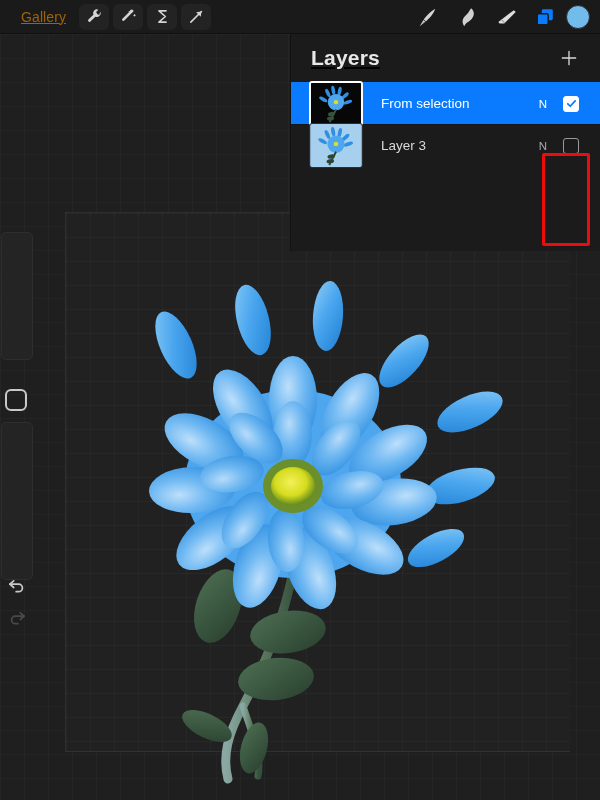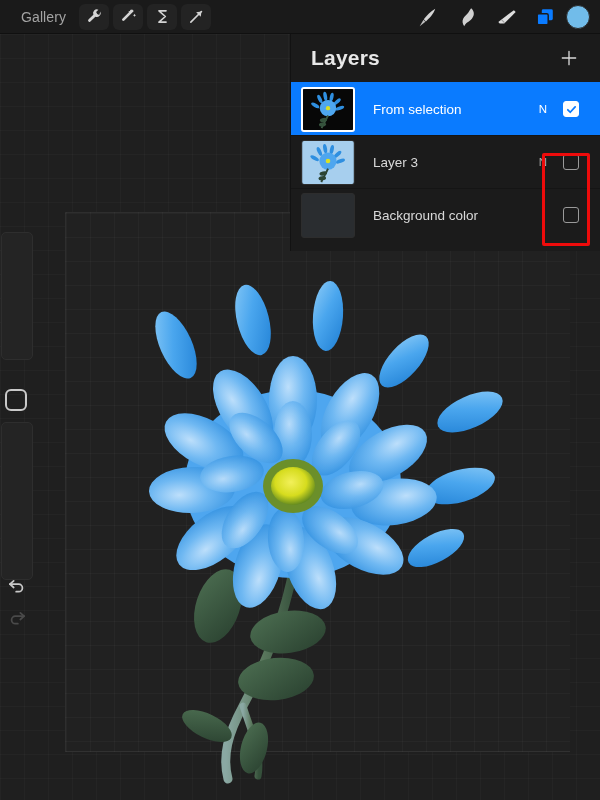--- a/index.html
+++ b/index.html
@@ -37,21 +37,21 @@
   .toolbar {
     position: absolute; left: 0; top: 0; width: 600px; height: 34px;
     background: #1a1a1a;
     display: flex; align-items: center;
     border-bottom: 1px solid #101010;
     z-index: 40;
   }
   .tb-left { display: flex; align-items: center; gap: 4px; padding-left: 12px; }
   .tb-right { display: flex; align-items: center; gap: 6px; margin-left: auto; padding-right: 10px; }
   .gallery-btn {
-    color: #a3a3a3; font-size: 14px; padding: 3px 9px; letter-spacing: .1px;
+    color: #a16207; font-size: 14px; padding: 3px 9px; letter-spacing: .1px; text-decoration: underline;
   }
   .tb-icon {
     width: 30px; height: 26px; border-radius: 6px;
     display: flex; align-items: center; justify-content: center;
     background: #232323;
   }
   .tb-icon.flat { background: transparent; width: 34px; }
   .tb-icon.active { background: transparent; }
   .swatch {
     width: 24px; height: 24px; border-radius: 50%;
@@ -91,27 +91,28 @@
   
   .layers-panel {
     position: absolute; right: 0; top: 34px; width: 310px; height: 217px;
     background: #1b1b1b;
     z-index: 50;
     border-left: 1px solid #121212;
   }
   .layers-head {
     height: 48px; display: flex; align-items: center;
     padding: 0 18px 0 20px;
+    text-decoration: underline;
   }
   .layers-title { color: #e8e8e8; font-size: 21px; font-weight: bold; letter-spacing: .2px; }
   .plus-btn { margin-left: auto; width: 26px; height: 26px; display:flex; align-items:center; justify-content:center; }
 
   .layer-row {
-    display: flex; align-items: center; height: 53px;
-    padding-left: 10px; background: #1b1b1b;
+    display: flex; align-items: center; height: 42px;
+    padding-left: 18px; background: #1b1b1b;
     border-top: 1px solid #151515;
   }
   .layer-row.selected { background: #0a7bff; border-top-color: #0a7bff; }
   .layer-thumb {
     width: 54px; height: 45px; border-radius: 3px; flex: 0 0 auto;
     overflow: hidden; position: relative; background: #0a0a0a;
     border: 1px solid #2d2d2d;
   }
   .layer-row.selected .layer-thumb { border: 2px solid #ffffff; }
   .layer-thumb.plain { background: #2a2d30; }
@@ -365,23 +366,17 @@
           <path d="M27 29 C25 34 22 38 20 43" stroke="#2d4434" stroke-width="2" fill="none"></path>
           <ellipse cx="22" cy="34" rx="4" ry="2.2" fill="#2b4434" transform="rotate(-12 22 34)"></ellipse>
           <ellipse cx="21" cy="39" rx="4" ry="2.2" fill="#2b4434" transform="rotate(-8 21 39)"></ellipse>
         </svg>
       </div>
       <div class="layer-name">Layer 3</div>
       <div class="blend-mode">N</div>
       <div class="vis-box"></div>
     </div>
 
-    <div class="layer-row">
-      <div class="layer-thumb plain"></div>
-      <div class="layer-name">Background color</div>
-      <div class="blend-mode"></div>
-      <div class="vis-box"></div>
-    </div>
   </div>
 
   <div class="hl-box"></div>
 
 </div>
 
 </body></html>

